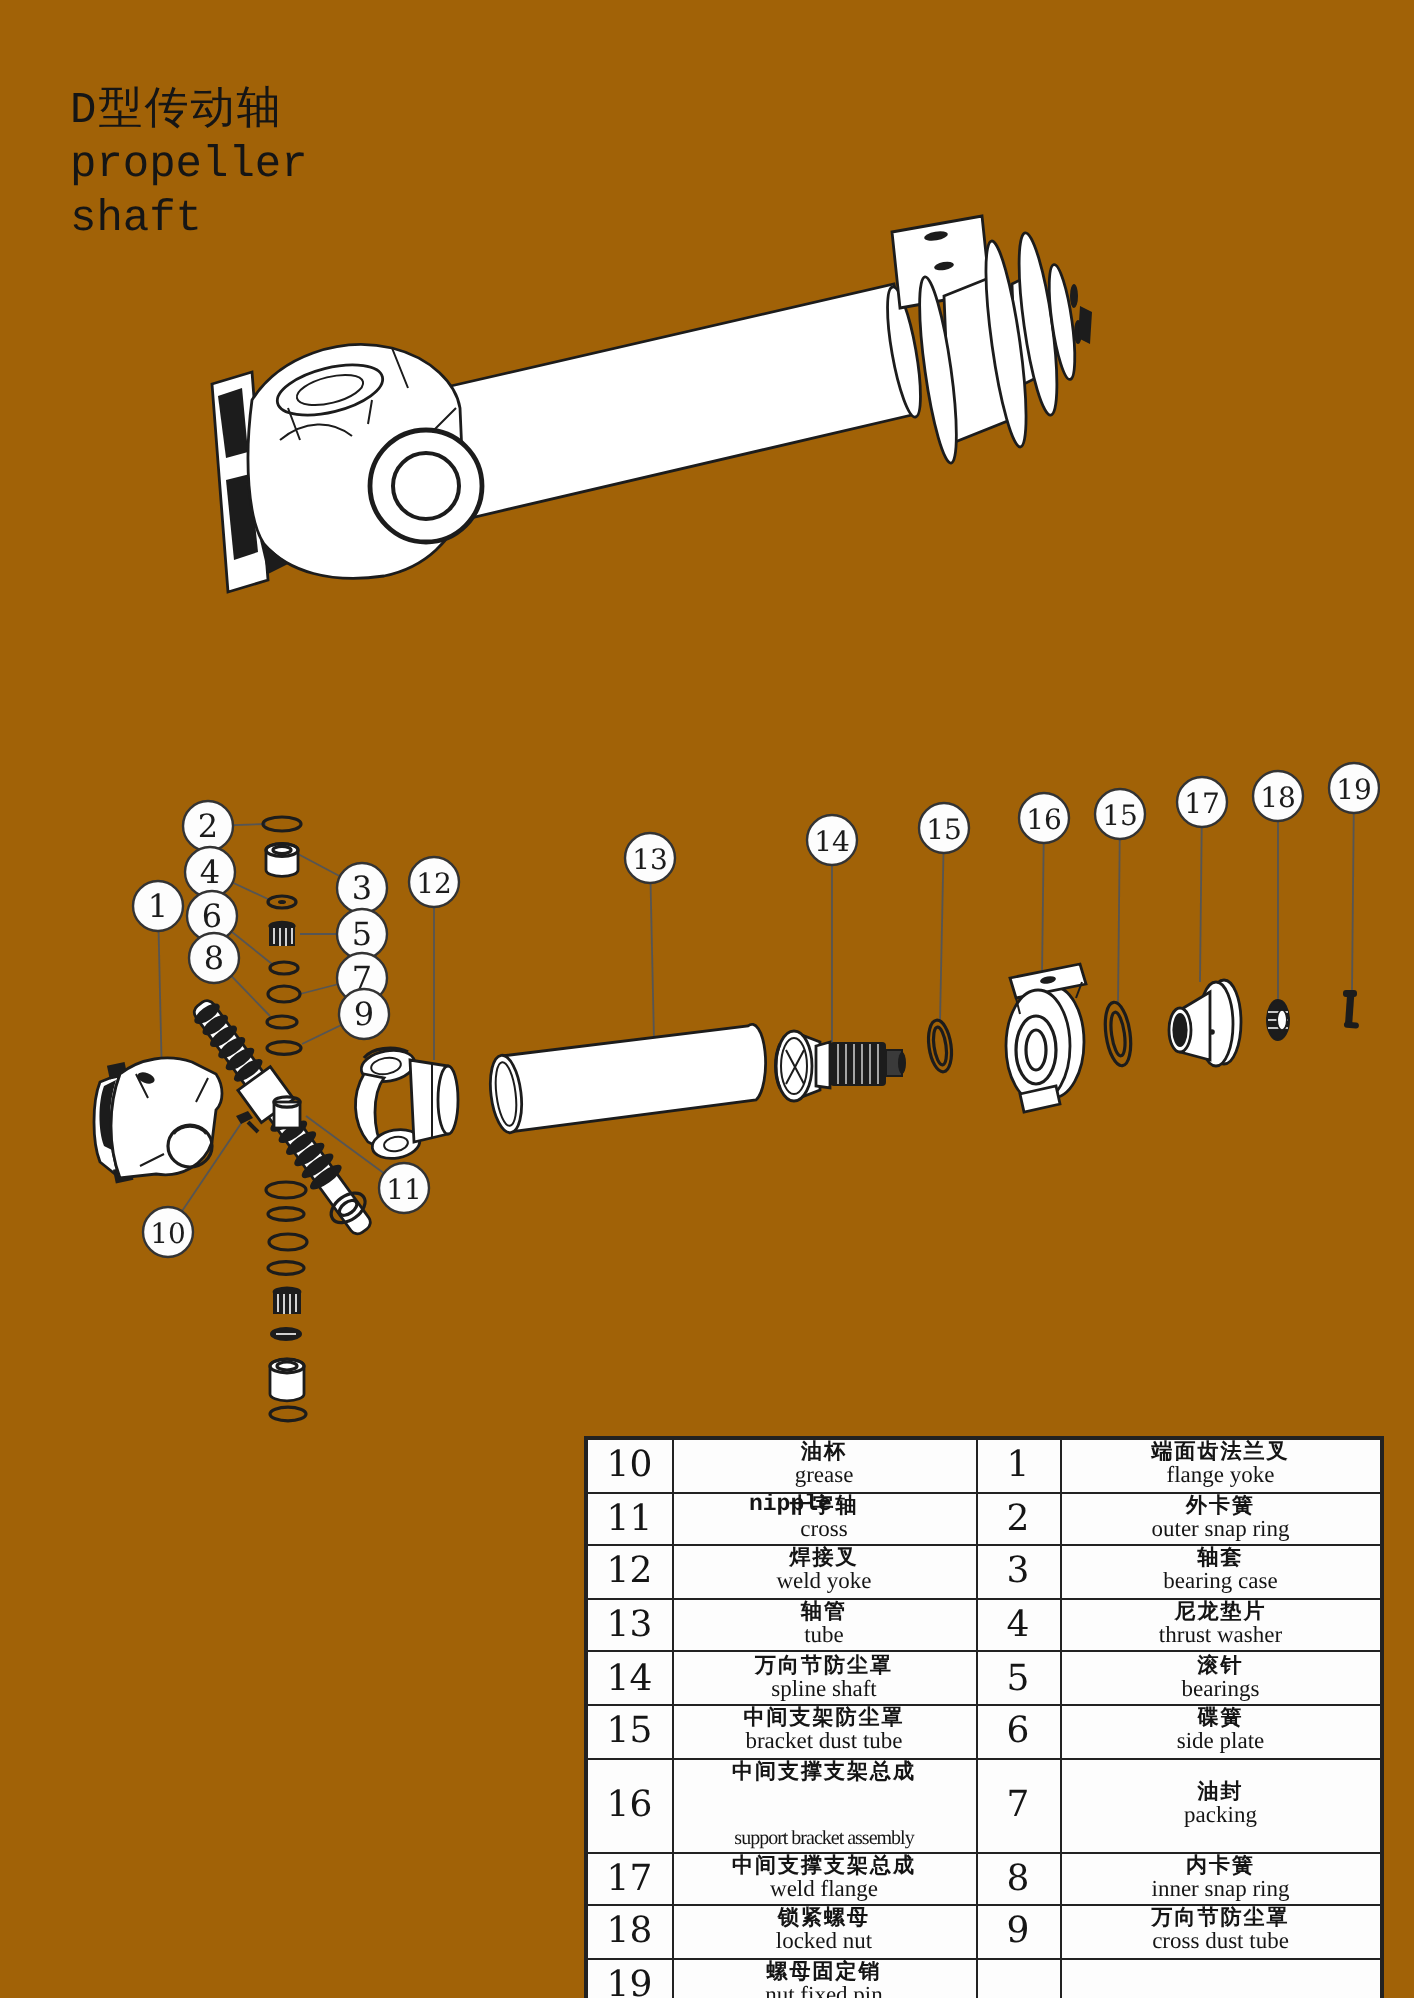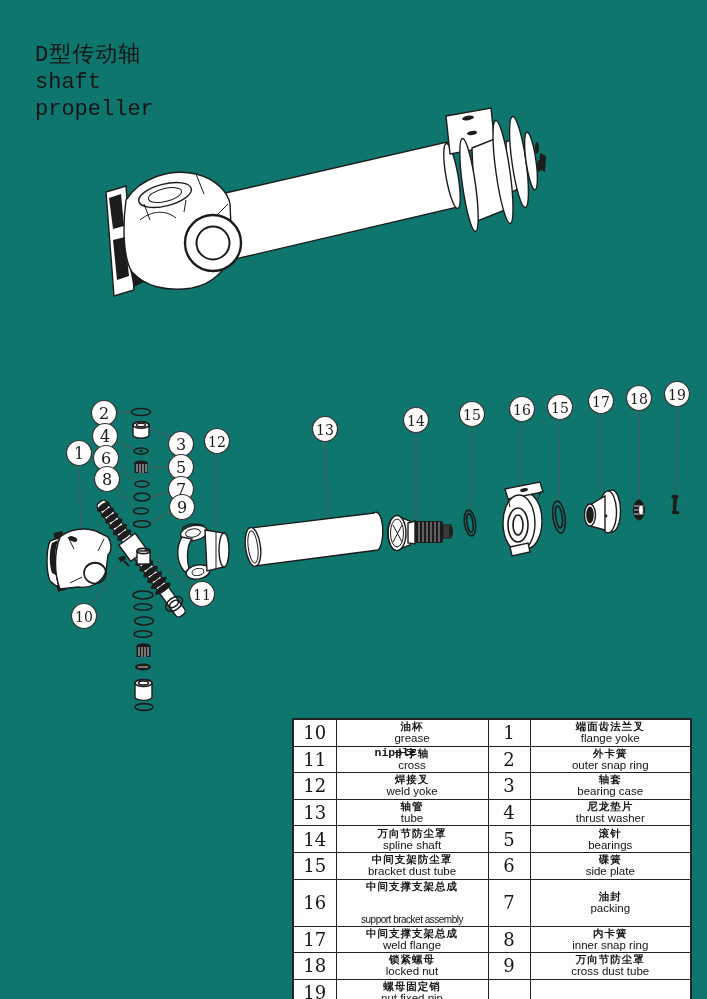--- a/index.html
+++ b/index.html
@@ -1,18 +1,18 @@
 <!DOCTYPE html>
 <html><head>
 <meta charset="utf-8">
 <style>
   html,body{margin:0;padding:0;background:#e8e8e8;}
   .page{
     position:relative;width:707px;height:999px;margin:0 auto;
-    background:#0f766e;overflow:hidden;
+    background:#a16207;overflow:hidden;
     font-family:"Liberation Mono","DejaVu Sans Mono",monospace;
     color:#151515;
   }
   
   .title-block{position:absolute;left:35px;top:42px;line-height:27px;}
   .title-cn{font-size:22px;letter-spacing:1px;}
   .title-en{font-size:22px;}
   
   .assembled-svg{position:absolute;left:100px;top:100px;}
   .exploded-svg{position:absolute;left:40px;top:375px;}
@@ -30,36 +30,36 @@
     border-collapse:collapse;table-layout:fixed;background:#fdfdfd;
   }
   .parts-table td{
     border:1px solid #222;text-align:center;vertical-align:middle;
     padding:0;overflow:hidden;height:25.6px;
   }
   .parts-table{border:2px solid #222;}
   .num-cell{font-family:"DejaVu Serif","Liberation Serif",serif;font-size:18px;}
   .name-cell .cn{font-size:10.5px;line-height:12px;letter-spacing:1px;
     font-family:"Liberation Sans",sans-serif;position:relative;font-weight:bold;}
-  .name-cell .en{font-size:11.5px;line-height:13px;font-family:Liberation Sans, sans-serif;}
+  .name-cell .en{font-size:11.5px;line-height:13px;font-family:Liberation Serif, serif;}
   .name-cell .en.condensed{font-size:10px;letter-spacing:-0.5px;margin-top:21px;}
   .name-cell .overlay{
     position:absolute;left:38px;top:0;font-size:11.5px;letter-spacing:0;
     font-family:"Liberation Mono","DejaVu Sans Mono",monospace;
   }
 </style>
 </head>
 <body>
 
 <div class="page">
 
   <div class="title-block">
     <div class="title-cn">D型传动轴</div>
+    <div class="title-en">propeller</div>
     <div class="title-en">shaft</div>
-    <div class="title-en">propeller</div>
   </div>
 
   <svg class="assembled-svg" width="460" height="210" viewBox="0 0 460 210">
 
     <g>
       <path class="dark" d="M112,96 L123,93 L134,158 L124,161 Z"></path>
       <path class="ln" d="M121,94 L347,42 L358,107 L131,160 Z"></path>
     </g>
 
     <g>

